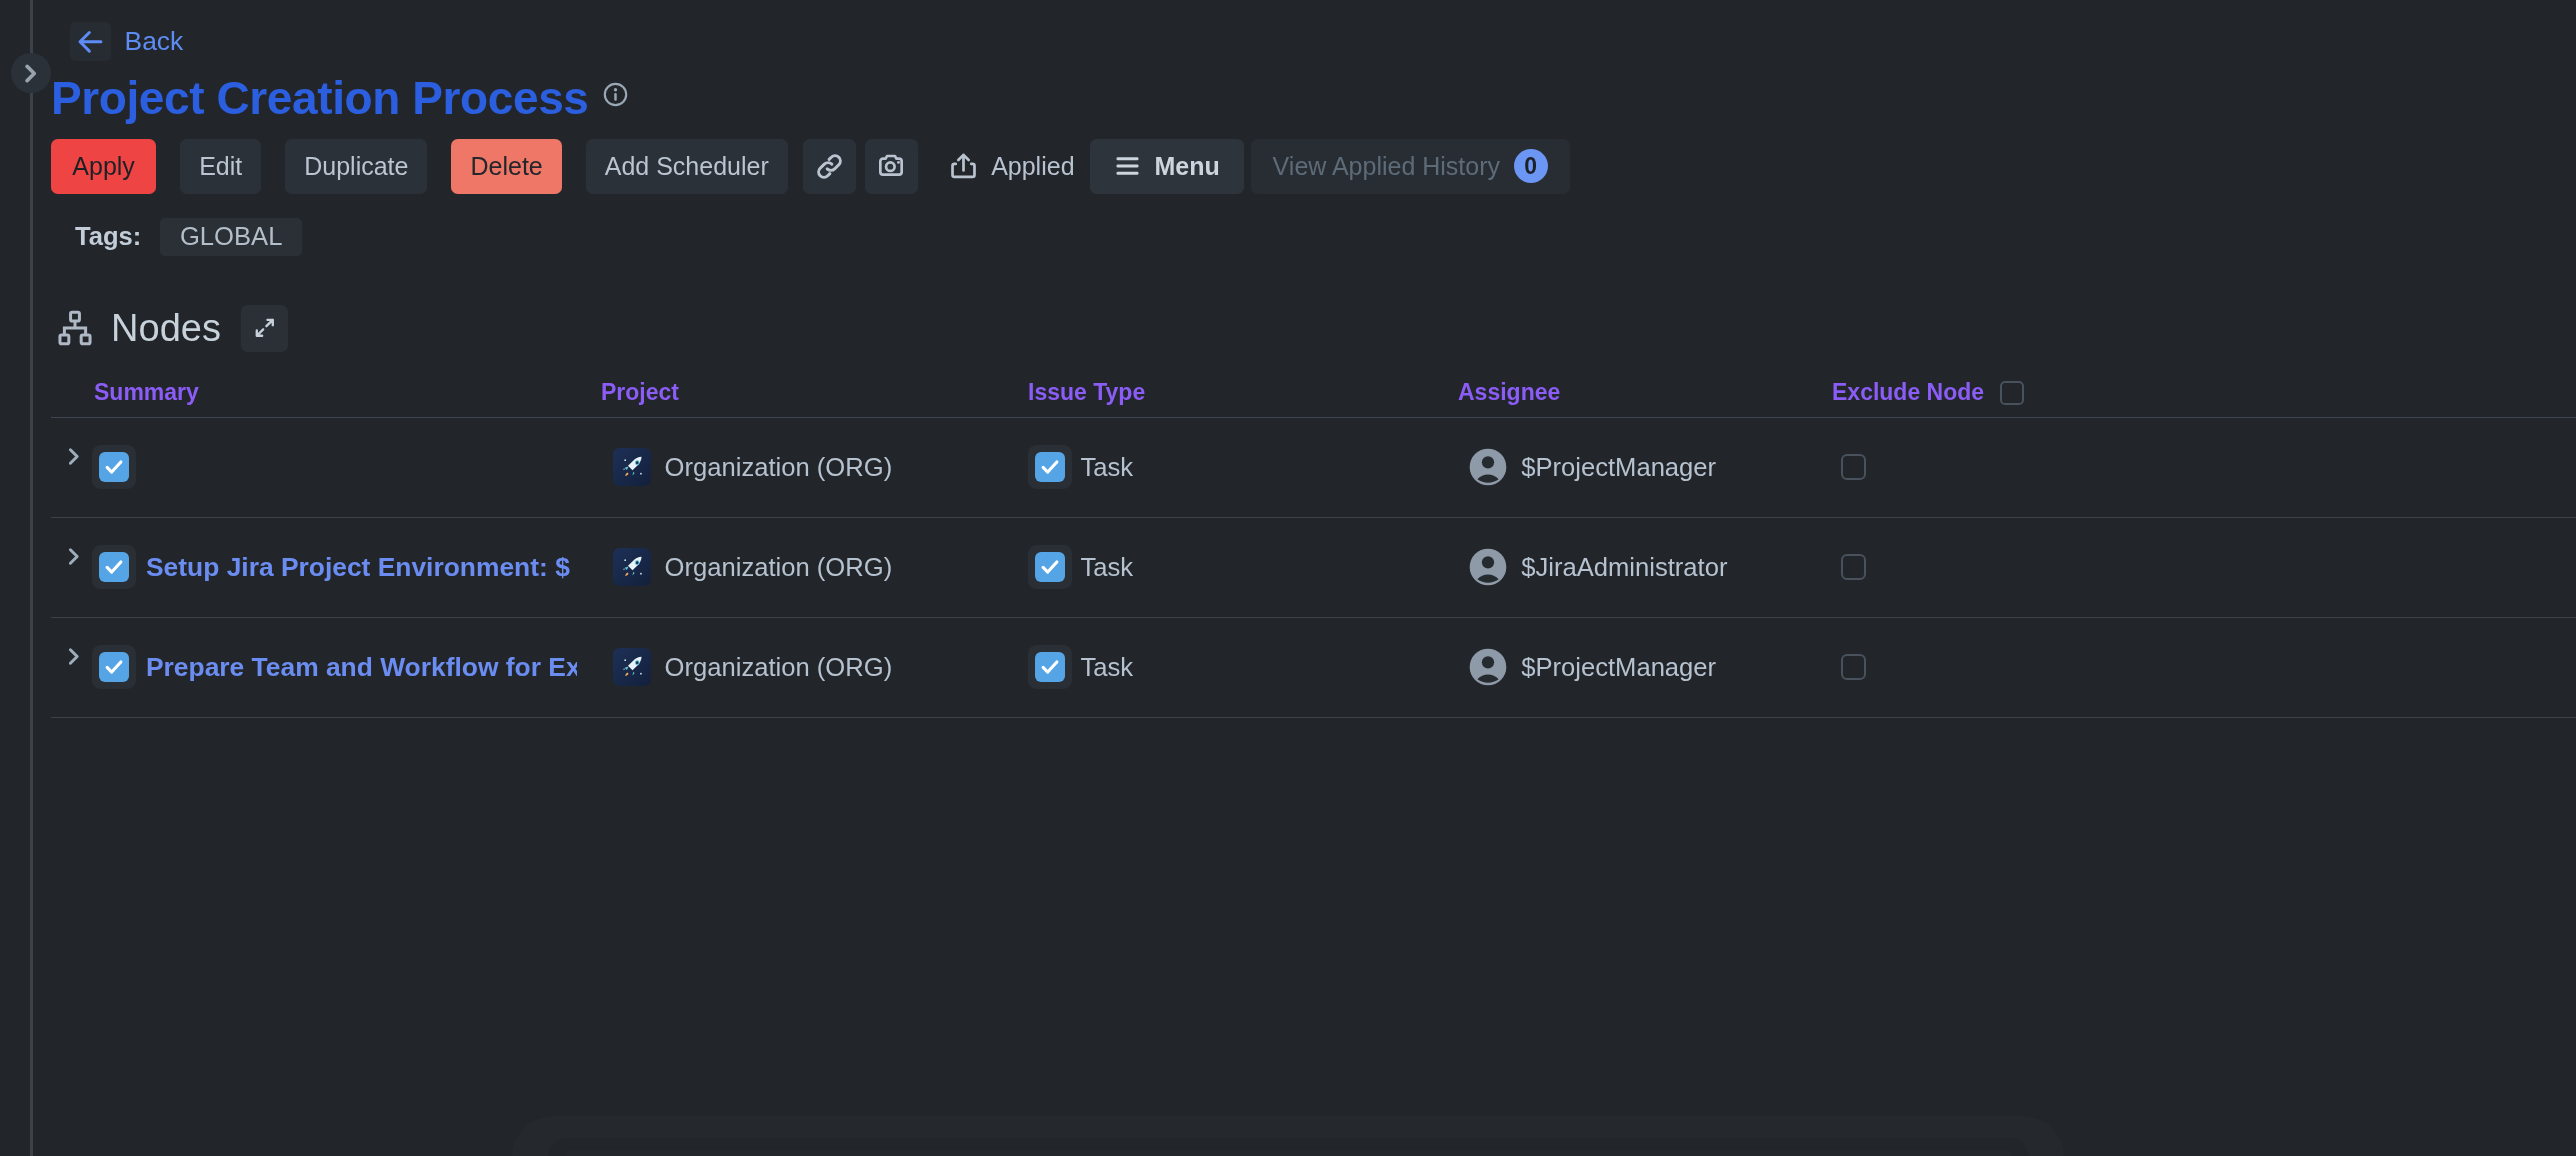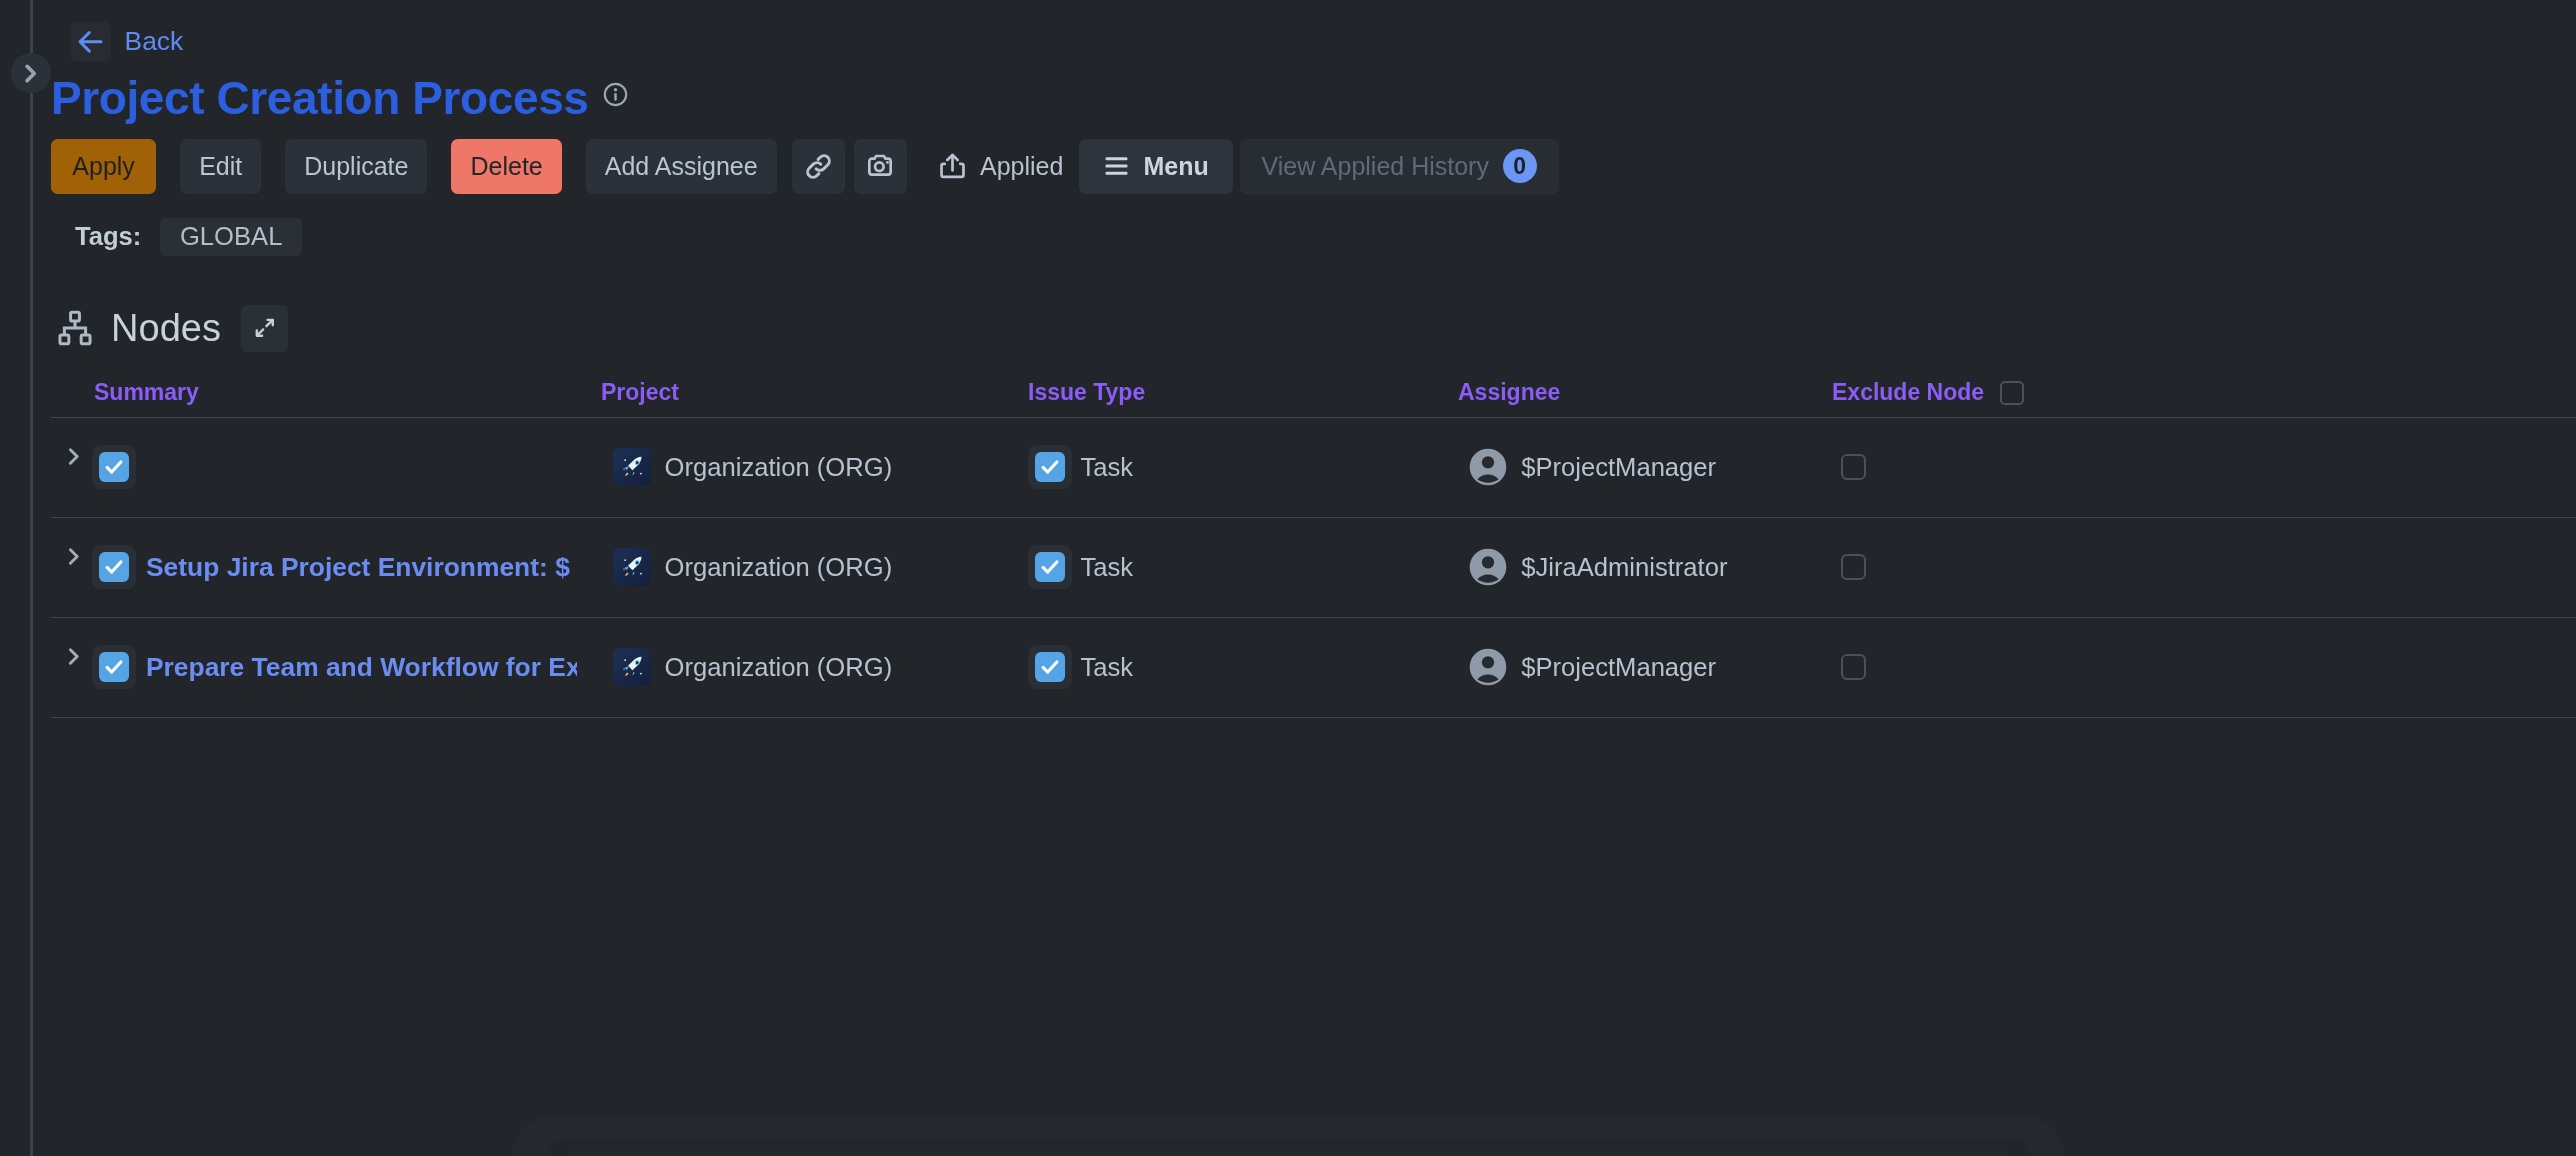--- a/index.html
+++ b/index.html
@@ -39,21 +39,21 @@
   .page-title { color: #2b5fe0; font-size: 46px; font-weight: 600; letter-spacing: -0.4px; }
   .info-icon { margin-left: 13.6px; margin-top: -6.8px; }
 
   
   .toolbar { margin-top: 13.6px; display: flex; align-items: center; height: 55px; }
   .btn {
     height: 55px; border: none; border-radius: 6.8px; font-family: inherit;
     font-size: 25px; font-weight: 500; display: flex; align-items: center;
     justify-content: center; cursor: pointer; padding: 0 19px;
   }
-  .btn-primary { background: #a16207; color: #1d2125; margin-right: 24px; padding: 0 21.3px; }
+  .btn-primary { background: #ef4444; color: #1d2125; margin-right: 24px; padding: 0 21.3px; }
   .btn-neutral { background: #2b3138; color: #bac5d1; margin-right: 24px; }
   .btn-danger { background: #ee7767; color: #23262a; margin-right: 24px; }
   .btn-icon { width: 53px; padding: 0; margin-right: 8.5px; background: #2b3138; }
   .export-btn {
     background: transparent; color: #b8c3cf; margin-left: 22px; margin-right: 15.4px;
     display: flex; align-items: center; gap: 12px; height: 55px; border: none;
     font-family: inherit; font-size: 25px; cursor: pointer;
   }
   .menu-btn { background: #2e343c; color: #ccd5de; font-weight: 600; gap: 13.6px; margin-right: 6.8px; padding: 0 24px; }
   .vah-btn { background: #282d33; color: #5d6b79; font-weight: 500; gap: 13.6px; padding: 0 22px; }
@@ -169,21 +169,21 @@
         <rect x="10.9" y="10.6" width="2.2" height="7" rx="1.1" fill="#9aa7b5"></rect>
       </svg>
     </span>
   </div>
 
   <div class="toolbar">
     <button class="btn btn-primary">Apply</button>
     <button class="btn btn-neutral">Edit</button>
     <button class="btn btn-neutral">Duplicate</button>
     <button class="btn btn-danger">Delete</button>
-    <button class="btn btn-neutral" style="margin-right:15.4px;">Add Assignee</button>
+    <button class="btn btn-neutral" style="margin-right:15.4px;">Add Scheduler</button>
 
     <button class="btn btn-icon">
       <svg width="31" height="31" viewBox="0 0 24 24">
         <path d="M10.2 13.8a4.1 4.1 0 0 0 5.8 0l3.2-3.2a4.1 4.1 0 0 0-5.8-5.8l-1.7 1.7" stroke="#b9c4d0" stroke-width="2.3" fill="none" stroke-linecap="round" stroke-linejoin="round"></path>
         <path d="M13.8 10.2a4.1 4.1 0 0 0-5.8 0l-3.2 3.2a4.1 4.1 0 0 0 5.8 5.8l1.7-1.7" stroke="#b9c4d0" stroke-width="2.3" fill="none" stroke-linecap="round" stroke-linejoin="round"></path>
       </svg>
     </button>
     <button class="btn btn-icon">
       <svg width="32" height="32" viewBox="0 0 24 24">
         <path d="M4 8.5 a2 2 0 0 1 2-2 h2 l1-2 h6 l1 2 h2 a2 2 0 0 1 2 2 v8 a2 2 0 0 1-2 2 H6 a2 2 0 0 1-2-2 z" stroke="#b9c4d0" stroke-width="2" fill="none" stroke-linejoin="round"></path>

